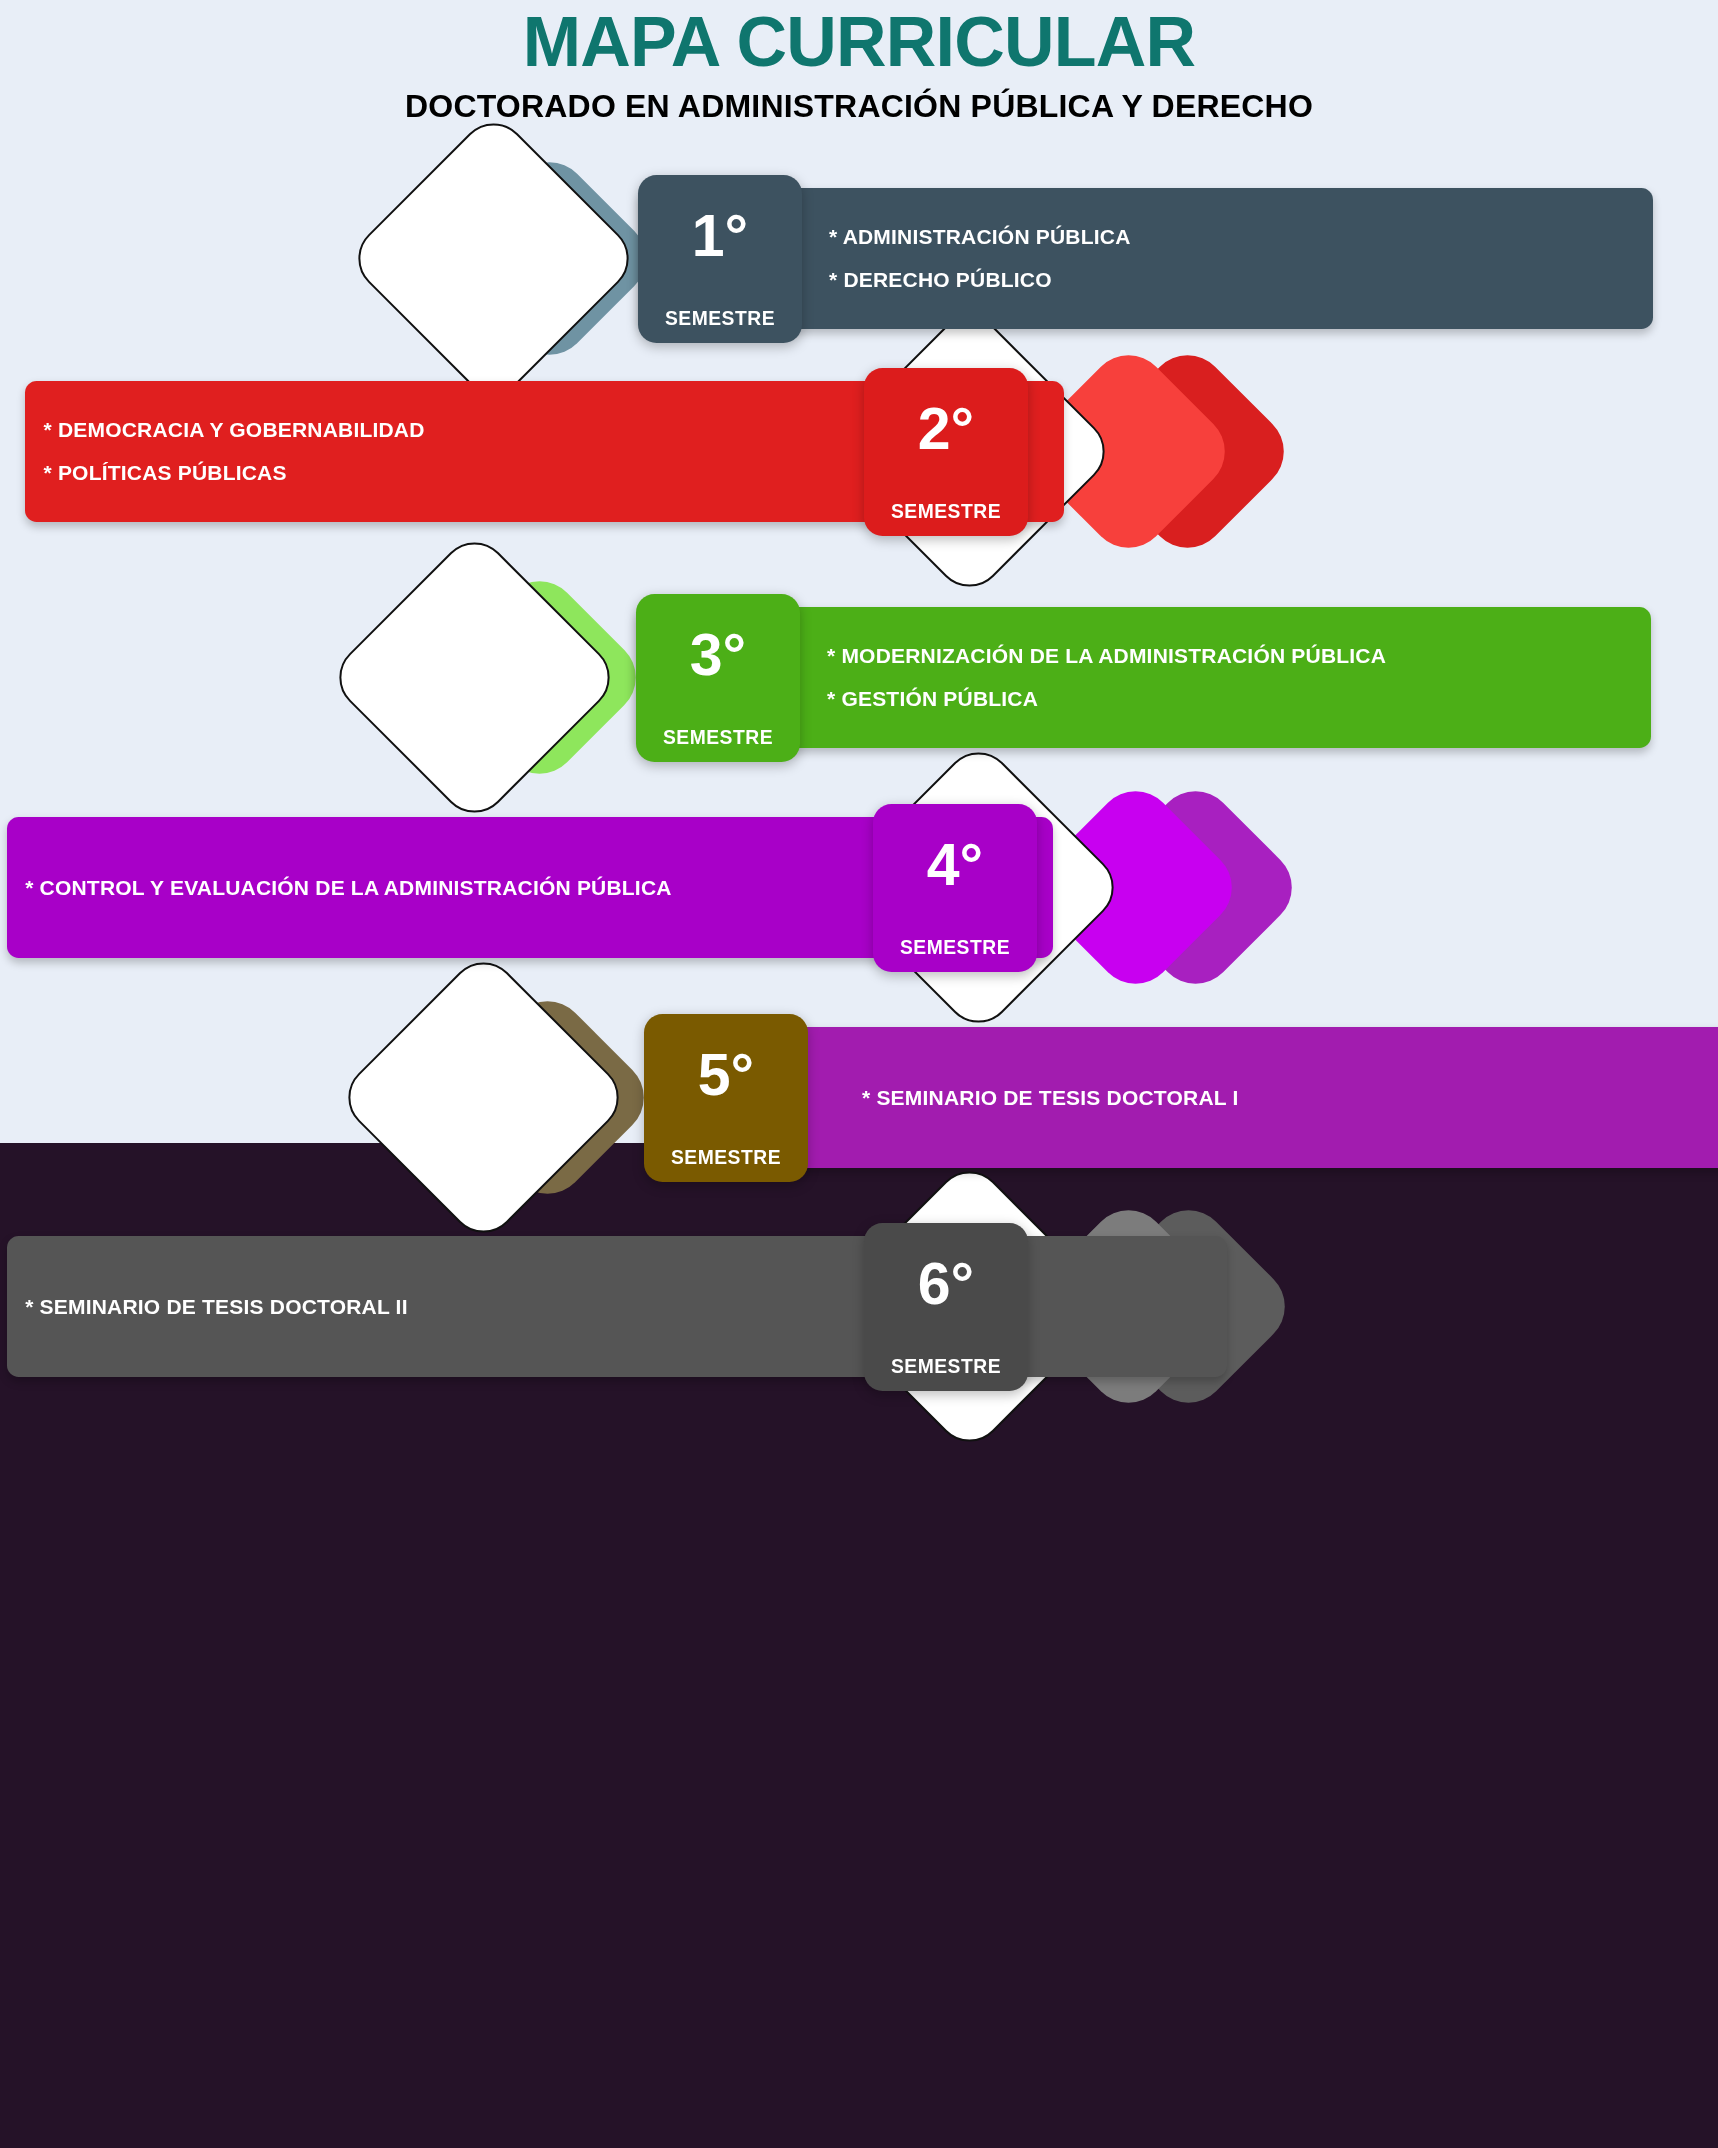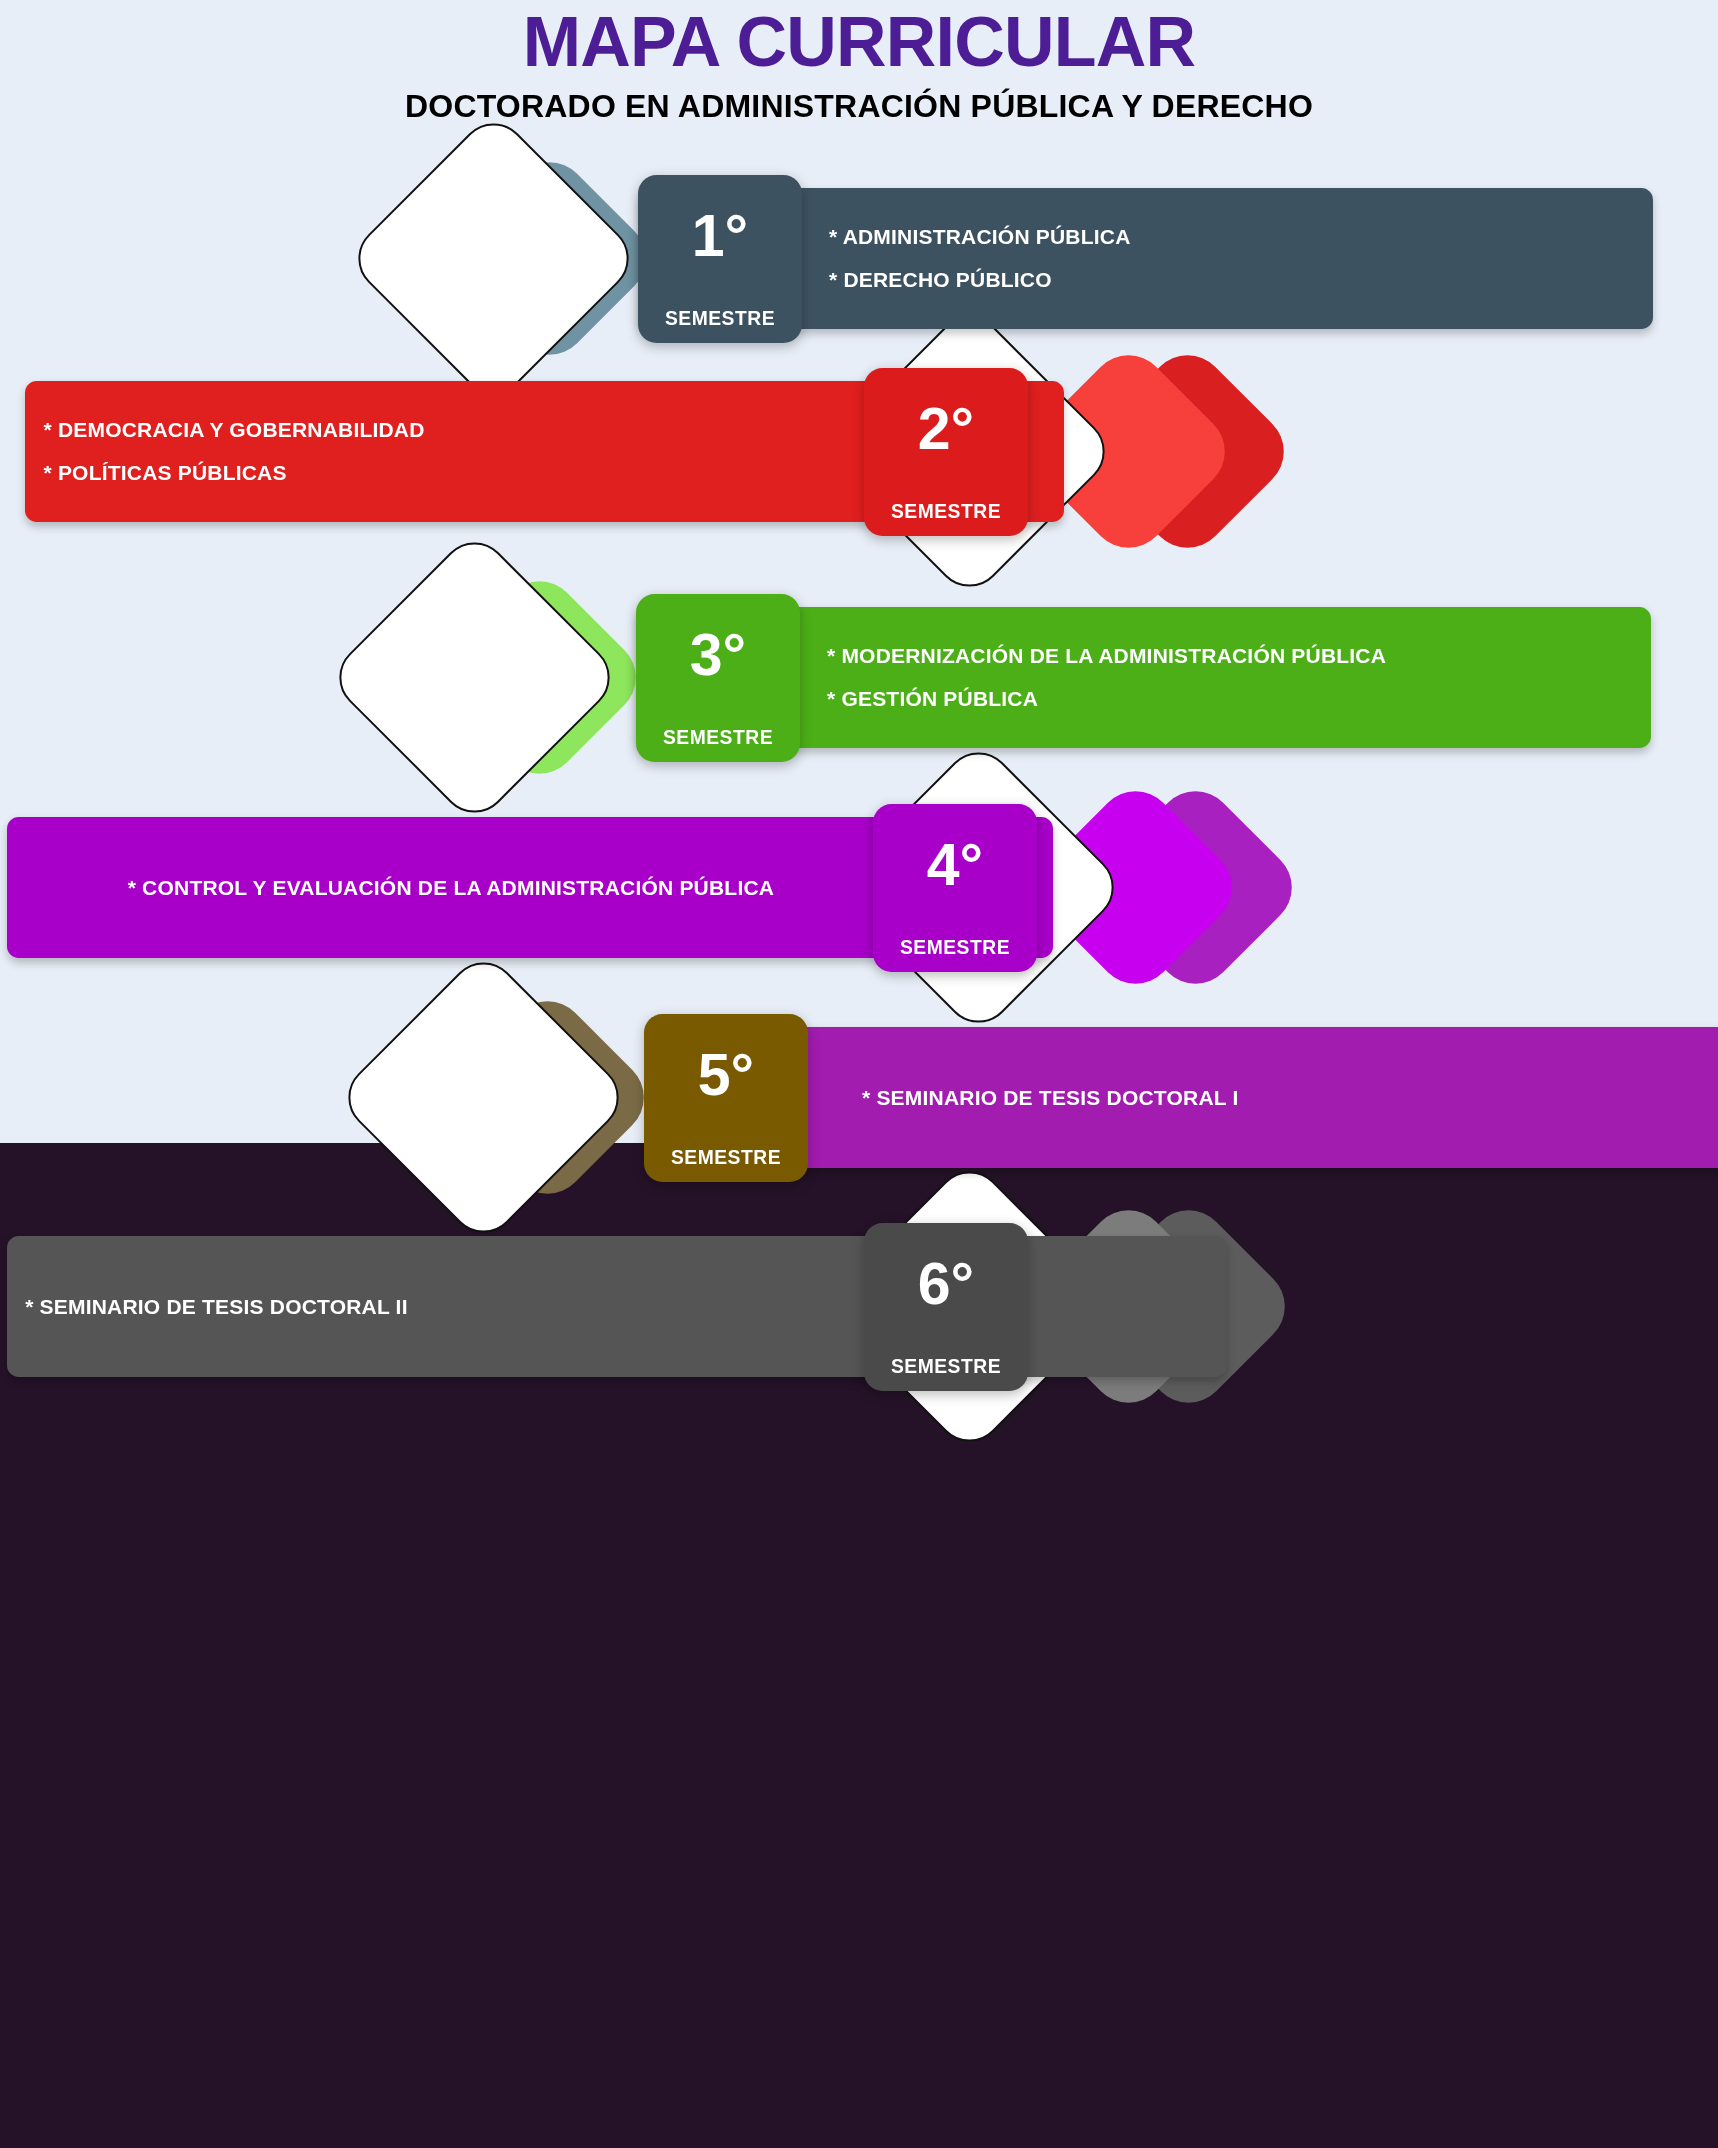--- a/index.html
+++ b/index.html
@@ -23,21 +23,21 @@
     background:#251228;
   }
 
   
   #header {
     position:absolute; left:0; top:0; width:1718px;
     text-align:center; z-index:50;
   }
   #title {
     font-size:70px; font-weight:bold; letter-spacing:-0.8px;
-    color:#4c1d95; line-height:1.0; padding-top:6.7px;
+    color:#0f766e; line-height:1.0; padding-top:6.7px;
     font-family:"Liberation Sans", sans-serif;
   }
   #subtitle {
     font-size:32px; font-weight:bold; color:#000;
     letter-spacing:0.2px; padding-top:11.7px;
   }
 
   
   .row { position:absolute; left:0; width:1718px; height:336px; }
 
@@ -151,21 +151,21 @@
       <div class="badge" style="background: rgb(76, 175, 23); left: 636px;">
         <div class="badge-num">3°</div>
         <div class="badge-sem">SEMESTRE</div>
       </div>
     </div>
     <div class="row" style="top: 720px;">
       <div class="chev b" style="background: rgb(168, 32, 192); left: 1116px; transform: rotate(45deg);"></div>
       <div class="chev a" style="background: rgb(200, 0, 240); left: 1056px; transform: rotate(45deg);"></div>
       <div class="diamond" style="left: 873px;"></div>
       <div class="bar left-bar" style="background: rgb(168, 0, 200); left: 6.7px; width: 1046px;">
-        <div class="courses" style="text-align: center;">
+        <div class="courses" style="text-align: left;">
           <div class="course">* CONTROL Y EVALUACIÓN DE LA ADMINISTRACIÓN PÚBLICA</div>
         </div>
       </div>
       <div class="badge" style="background: rgb(168, 0, 200); left: 873px;">
         <div class="badge-num">4°</div>
         <div class="badge-sem">SEMESTRE</div>
       </div>
     </div>
     <div class="row" style="top: 930px;">
       <div class="chev b" style="background: rgb(107, 77, 8); left: 411px; transform: rotate(45deg);"></div>

